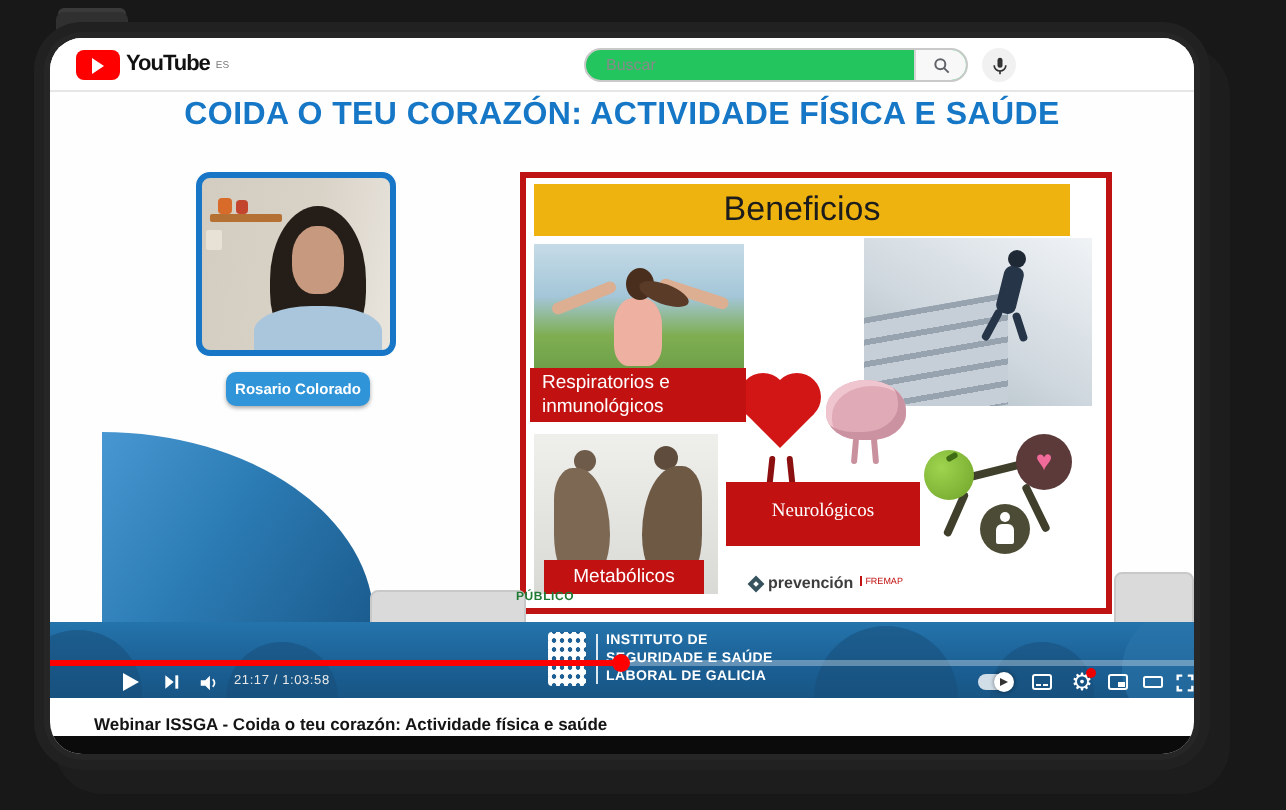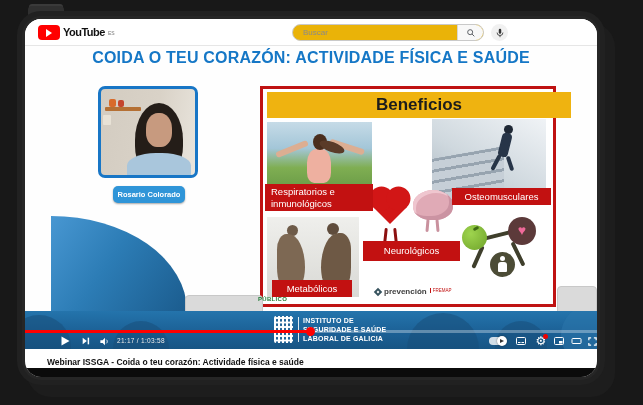--- a/index.html
+++ b/index.html
@@ -10,21 +10,21 @@
   .window{position:absolute;left:25px;top:19px;width:572px;height:358px;background:#fff;border-radius:16px;overflow:hidden;
           box-shadow:0 0 0 3px #262626,0 0 0 8px #212121,10px 12px 0 8px #1d1d1d;}
   
   .yt-header{position:absolute;left:0;top:0;width:100%;height:27px;background:#fff;border-bottom:1px solid #e6e6e6;z-index:6;}
   .brand{position:absolute;left:13px;top:6px;display:flex;align-items:center;gap:3px;cursor:pointer;}
   .yt-badge{width:22px;height:15px;background:#ff0000;border-radius:4px;display:flex;align-items:center;justify-content:center;}
   .yt-tri{width:0;height:0;border-left:6px solid #fff;border-top:4px solid transparent;border-bottom:4px solid transparent;}
   .yt-word{font-size:11px;font-weight:bold;letter-spacing:-0.5px;color:#111;line-height:15px;}
   .yt-region{font-size:5px;color:#777;margin-top:1px;}
   .search-area{position:absolute;left:267px;top:5px;display:flex;align-items:center;gap:7px;}
-  .search-pill{display:flex;width:192px;height:17px;border:1px solid #c9c9c9;border-radius:9px;overflow:hidden;background:#eab308;}
+  .search-pill{display:flex;width:192px;height:17px;border:1px solid #c9c9c9;border-radius:9px;overflow:hidden;background:#22c55e;}
   .search-input{flex:1;border:none;outline:none;padding:0 0 0 10px;font-size:8px;font-family:inherit;color:#111;background:transparent;}
   .search-input::placeholder{color:#8a8a8a;}
   .search-btn{width:26px;border:none;border-left:1px solid #d6d6d6;background:#f8f8f8;display:flex;align-items:center;justify-content:center;cursor:pointer;}
   .mic-btn{width:17px;height:17px;border:none;border-radius:50%;background:#f1f1f1;display:flex;align-items:center;justify-content:center;cursor:pointer;}
   
   .player{position:absolute;left:0;top:24px;width:572px;height:306px;background:#fefefe;}
   .slide-title{position:absolute;left:0;top:6px;width:100%;text-align:center;font-size:16px;font-weight:bold;color:#1577c6;letter-spacing:.2px;}
   .webcam{position:absolute;left:73px;top:43px;width:100px;height:92px;border:3px solid #1876c6;border-radius:7px;overflow:hidden;
           background:linear-gradient(100deg,#d3ccc1 0%,#d9d2c7 55%,#e9e5dd 100%);}
   .cam-shelf{position:absolute;left:4px;top:18px;width:36px;height:4px;background:#b57034;border-radius:1px;}
@@ -32,21 +32,21 @@
   .cam-item2{position:absolute;left:17px;top:11px;width:6px;height:7px;background:#c4452e;border-radius:2px;}
   .cam-item3{position:absolute;left:2px;top:26px;width:8px;height:10px;background:#e8e2d6;border-radius:1px;}
   .cam-hair{position:absolute;left:34px;top:14px;width:48px;height:74px;background:#241d18;border-radius:50% 50% 42% 42%;}
   .cam-face{position:absolute;left:45px;top:24px;width:26px;height:34px;background:#c79a7f;border-radius:46% 46% 42% 42%;}
   .cam-body{position:absolute;left:26px;top:64px;width:64px;height:28px;background:#a9c6dc;border-radius:45% 45% 0 0;}
   .speaker-pill{position:absolute;left:88px;top:143px;width:72px;height:17px;background:#2f95d8;border-radius:5px;color:#fff;font-size:7.5px;font-weight:bold;text-align:center;line-height:17px;box-shadow:0 1px 2px rgba(0,0,0,.35);}
   .quarter{position:absolute;left:26px;top:173px;width:136px;height:95px;border-top-right-radius:100% 100%;
            background:linear-gradient(125deg,#4897d2 0%,#2c7cb5 45%,#1b5c8e 100%);}
   
   .slide{position:absolute;left:235px;top:43px;width:296px;height:221px;border:3px solid #bf1212;background:#fff;}
-  .sl-banner{position:absolute;left:4px;top:3px;width:304px;height:26px;background:#efb310;color:#1c1c1c;font-size:17px;font-weight:700;text-align:center;line-height:26px;}
+  .sl-banner{position:absolute;left:4px;top:3px;width:268px;height:26px;background:#efb310;color:#1c1c1c;font-size:17px;font-weight:400;text-align:center;line-height:26px;}
   .img-woman{position:absolute;left:4px;top:33px;width:105px;height:88px;overflow:hidden;
              background:linear-gradient(180deg,#c6dbe7 0%,#a3c6d8 30%,#7fae52 52%,#55883b 100%);}
   .w-head{position:absolute;left:46px;top:12px;width:14px;height:16px;background:#4a2e1d;border-radius:50%;}
   .w-hairflow{position:absolute;left:52px;top:20px;width:26px;height:10px;background:#5a3b28;border-radius:50%;transform:rotate(20deg);}
   .w-torso{position:absolute;left:40px;top:27px;width:24px;height:34px;background:#eeb0a0;border-radius:40% 40% 30% 30%;}
   .w-arm-l{position:absolute;left:8px;top:24px;width:34px;height:6px;background:#dcae92;border-radius:3px;transform:rotate(-22deg);}
   .w-arm-r{position:absolute;left:62px;top:22px;width:36px;height:6px;background:#dcae92;border-radius:3px;transform:rotate(18deg);}
   .lbl{position:absolute;background:#c21111;color:#fff;font-size:9.5px;display:flex;align-items:center;justify-content:center;text-align:left;line-height:1.2;z-index:2;}
   .lbl-resp{left:2px;top:95px;width:108px;height:27px;padding:1px 6px;}
   .img-stairs{position:absolute;left:169px;top:30px;width:114px;height:84px;overflow:hidden;
@@ -69,21 +69,21 @@
   .bc-body{position:absolute;left:2px;top:2px;width:40px;height:30px;background:#e0aab6;border-radius:52% 52% 46% 46%;
            box-shadow:inset -4px -4px 0 #cb93a2,inset 3px 3px 0 #efc6cf;}
   .bc-leg1{position:absolute;left:15px;top:31px;width:3px;height:13px;background:#c9919e;border-radius:2px;transform:rotate(5deg);}
   .bc-leg2{position:absolute;left:25px;top:31px;width:3px;height:13px;background:#c9919e;border-radius:2px;transform:rotate(-5deg);}
   .img-men{position:absolute;left:4px;top:128px;width:92px;height:80px;overflow:hidden;background:linear-gradient(180deg,#efefec,#d9d9d5);}
   .m1-head{position:absolute;left:20px;top:8px;width:11px;height:11px;background:#6e5b49;border-radius:50%;}
   .m1-body{position:absolute;left:10px;top:17px;width:28px;height:58px;background:#7d6853;border-radius:35% 62% 45% 40%/28% 60% 45% 45%;}
   .m2-head{position:absolute;left:60px;top:6px;width:12px;height:12px;background:#5f4c3c;border-radius:50%;}
   .m2-body{position:absolute;left:54px;top:16px;width:30px;height:60px;background:#6e5945;border-radius:62% 35% 40% 45%/60% 28% 45% 45%;}
   .lbl-metab{left:9px;top:191px;width:80px;height:17px;}
-  .lbl-neuro{left:100px;top:152px;width:97px;height:20px;}
+  .lbl-neuro{left:100px;top:152px;width:97px;height:32px;font-family:Liberation Serif, serif;}
   .cardio{position:absolute;left:197px;top:128px;width:90px;height:62px;}
   .cd-link{position:absolute;background:#3f3f2c;border-radius:2px;}
   .cd-l1{left:24px;top:16px;width:30px;height:4px;transform:rotate(-14deg);}
   .cd-l2{left:16px;top:28px;width:4px;height:24px;transform:rotate(24deg);}
   .cd-l3{left:56px;top:24px;width:4px;height:26px;transform:rotate(-26deg);}
   .cd-green{position:absolute;left:2px;top:8px;width:25px;height:25px;border-radius:50%;background:radial-gradient(circle at 35% 35%,#9ed44e,#6fa32a);}
   .cd-green::after{content:"";position:absolute;left:11px;top:2px;width:6px;height:3px;background:#3f6b14;border-radius:2px;transform:rotate(-30deg);}
   .cd-heart{position:absolute;left:48px;top:0;width:28px;height:28px;background:#5c3a3a;border-radius:50%;color:#f06a9a;font-size:14px;line-height:27px;text-align:center;}
   .cd-person{position:absolute;left:30px;top:35px;width:25px;height:25px;background:#4c4c36;border-radius:50%;}
   .cd-person::before{content:"";position:absolute;left:10px;top:4px;width:5px;height:5px;background:#fff;border-radius:50%;}
@@ -199,21 +199,20 @@
         </div>
         <div class="lbl lbl-resp">Respiratorios e inmunológicos</div>
 
         <div class="img-stairs">
           <div class="st-steps"></div>
           <div class="st-head"></div>
           <div class="st-body"></div>
           <div class="st-leg1"></div>
           <div class="st-leg2"></div>
         </div>
-        <div class="lbl lbl-osteo">Osteomusculares</div>
 
         <div class="heart-char">
           <div class="hc-body"></div>
           <div class="hc-leg1"></div>
           <div class="hc-leg2"></div>
           <div class="hc-foot1"></div>
           <div class="hc-foot2"></div>
         </div>
         <div class="brain-char">
           <div class="bc-body"></div>

